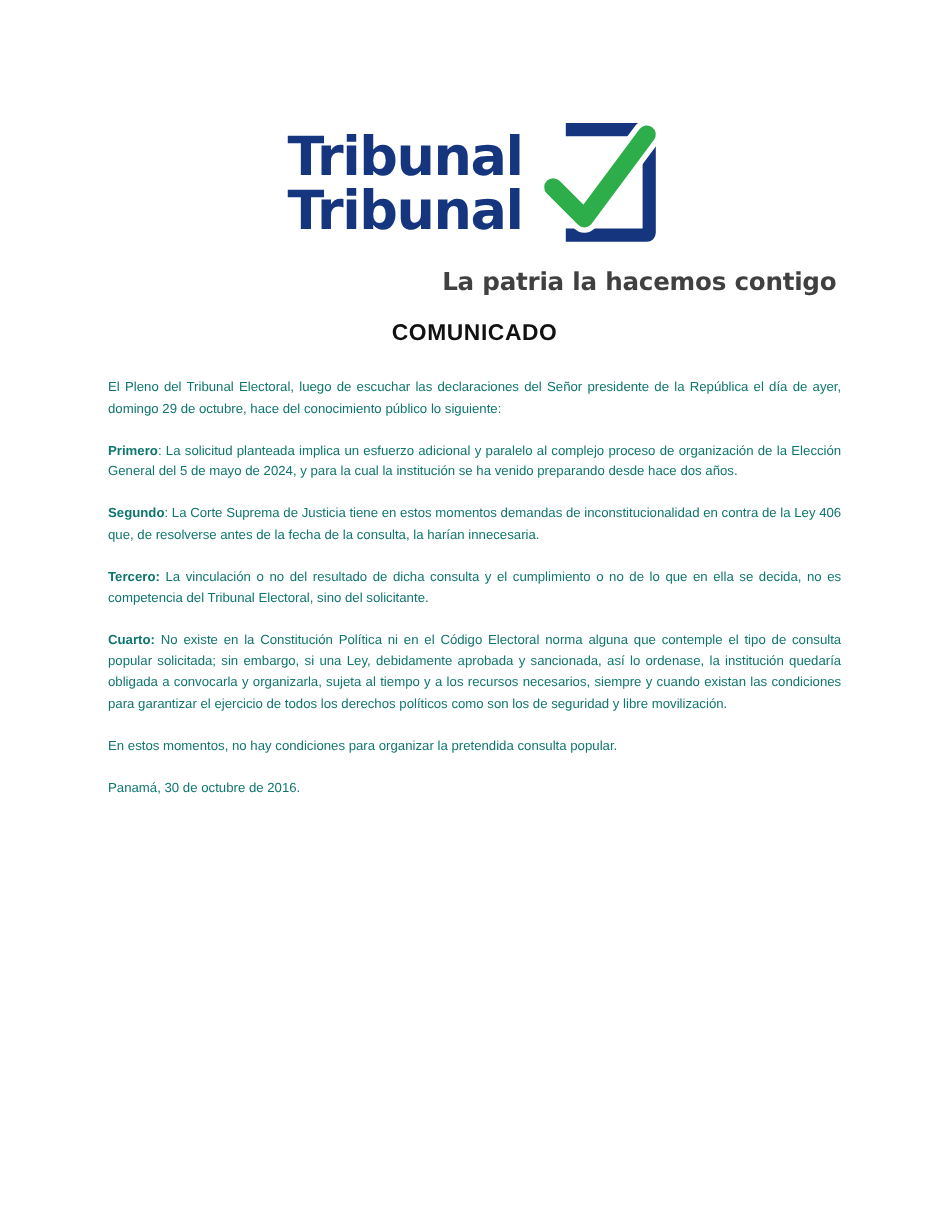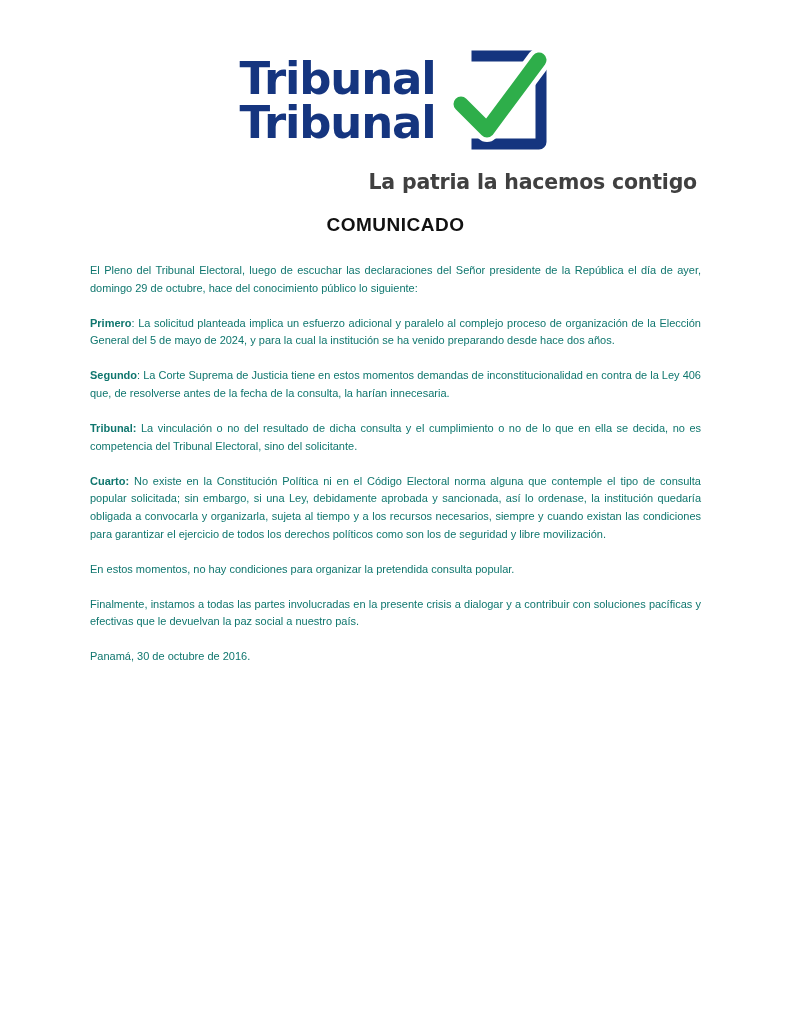--- a/index.html
+++ b/index.html
@@ -18,21 +18,21 @@
     width: 791px;
     height: 1024px;
     box-sizing: border-box;
     padding: 0 90px;
     background: #ffffff;
     position: relative;
   }
 
   
   .logo-block {
-    padding-top: 44px;
+    padding-top: 96px;
     display: flex;
     flex-direction: column;
     align-items: center;
   }
   .logo-row {
     display: flex;
     align-items: center;
     justify-content: center;
   }
   .logo-words {
@@ -114,20 +114,19 @@
     </div>
     <div class="logo-tagline">La patria la hacemos contigo</div>
   </div>
 
   <h1 class="doc-title">COMUNICADO</h1>
 
   <div class="body-text">
     <p class="para"><span class="lead"></span><span>El Pleno del Tribunal Electoral, luego de escuchar las declaraciones del Señor presidente de la República el día de ayer, domingo 29 de octubre, hace del conocimiento público lo siguiente:</span></p>
     <p class="para"><span class="lead">Primero</span><span>: La solicitud planteada implica un esfuerzo adicional y paralelo al complejo proceso de organización de la Elección General del 5 de mayo de 2024, y para la cual la institución se ha venido preparando desde hace dos años.</span></p>
     <p class="para"><span class="lead">Segundo</span><span>: La Corte Suprema de Justicia tiene en estos momentos demandas de inconstitucionalidad en contra de la Ley 406 que, de resolverse antes de la fecha de la consulta, la harían innecesaria.</span></p>
-    <p class="para"><span class="lead">Tribunal:</span><span> La vinculación o no del resultado de dicha consulta y el cumplimiento o no de lo que en ella se decida, no es competencia del Tribunal Electoral, sino del solicitante.</span></p>
+    <p class="para"><span class="lead">Tercero:</span><span> La vinculación o no del resultado de dicha consulta y el cumplimiento o no de lo que en ella se decida, no es competencia del Tribunal Electoral, sino del solicitante.</span></p>
     <p class="para"><span class="lead">Cuarto:</span><span> No existe en la Constitución Política ni en el Código Electoral norma alguna que contemple el tipo de consulta popular solicitada; sin embargo, si una Ley, debidamente aprobada y sancionada, así lo ordenase, la institución quedaría obligada a convocarla y organizarla, sujeta al tiempo y a los recursos necesarios, siempre y cuando existan las condiciones para garantizar el ejercicio de todos los derechos políticos como son los de seguridad y libre movilización.</span></p>
     <p class="para"><span class="lead"></span><span>En estos momentos, no hay condiciones para organizar la pretendida consulta popular.</span></p>
-    <p class="para"><span class="lead"></span><span>Finalmente, instamos a todas las partes involucradas en la presente crisis a dialogar y a contribuir con soluciones pacíficas y efectivas que le devuelvan la paz social a nuestro país.</span></p>
     <p class="para"><span class="lead"></span><span>Panamá, 30 de octubre de 2016.</span></p>
   </div>
 
 </div>
 
 </body></html>

